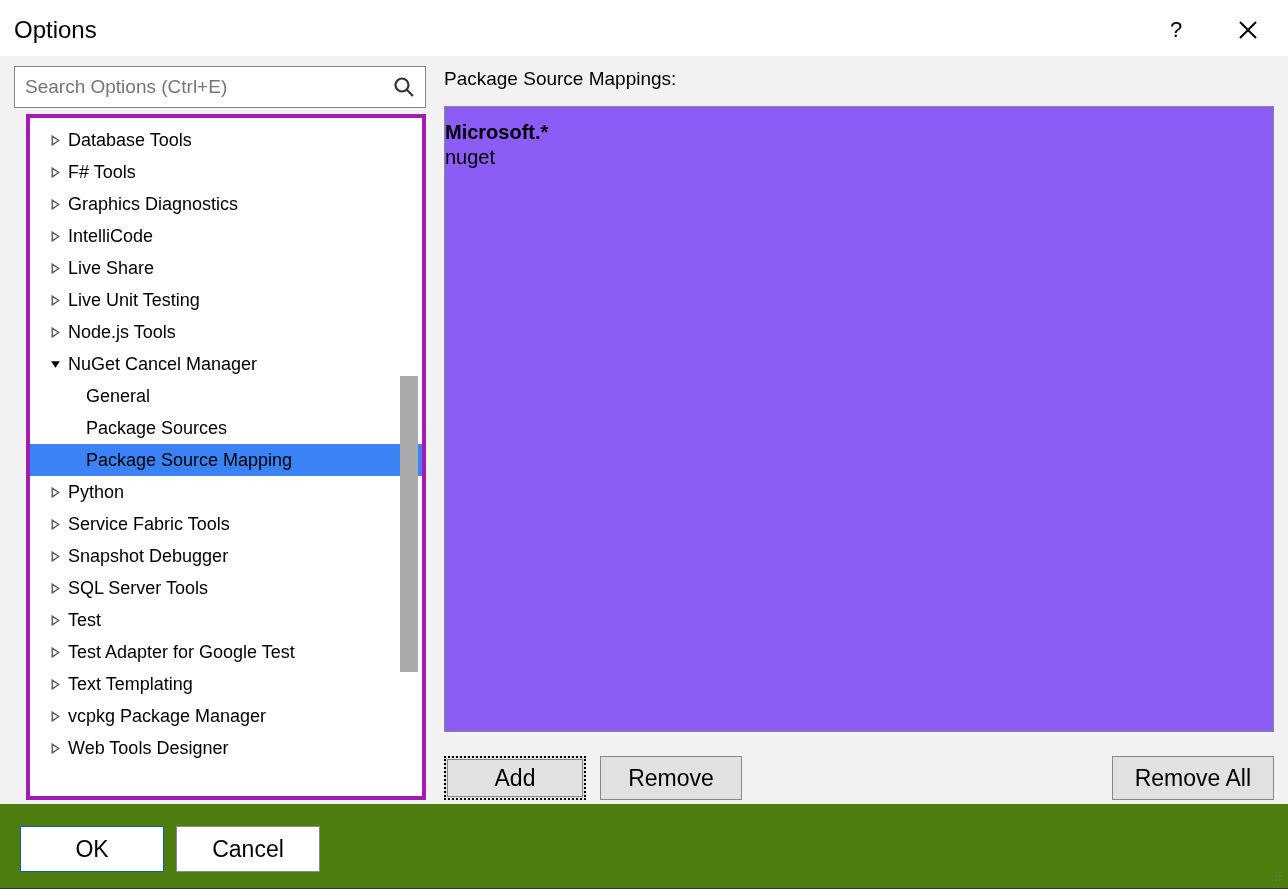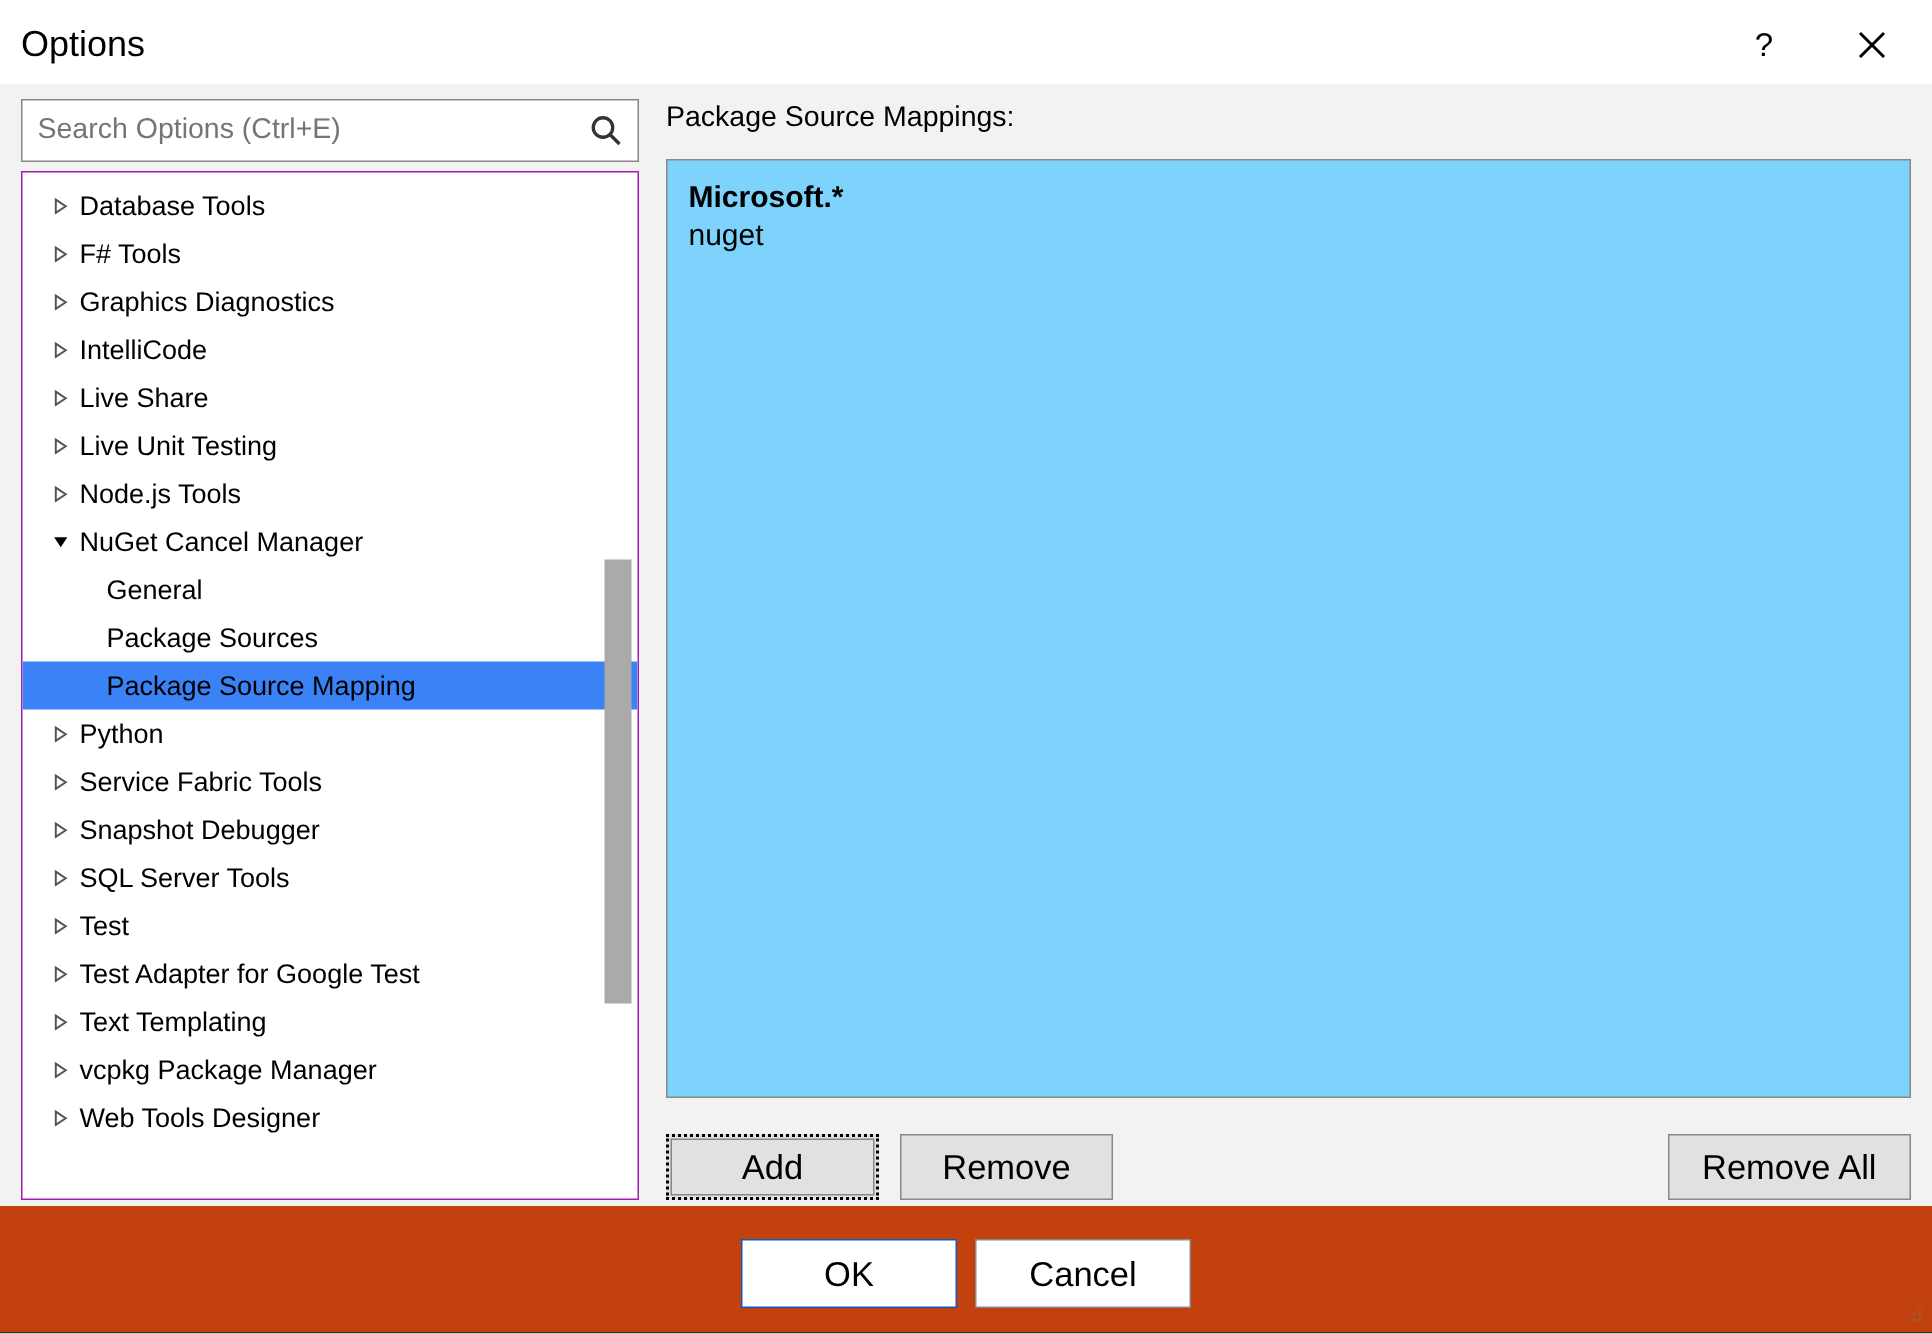--- a/index.html
+++ b/index.html
@@ -74,24 +74,25 @@
     .search-icon {
       width: 26px;
       height: 26px;
       display: flex;
       align-items: center;
       justify-content: center;
     }
     .tree-wrap {
       flex: 1;
       background: #fff;
-      border: 1px solid #a21caf;
+      border: 4px solid #a21caf;
       margin-top: 6px;
       position: relative;
       overflow: hidden;
+      margin-left: 12px;
     }
     .tree {
       padding: 6px 0 2px 0;
       overflow: hidden;
     }
     .tree-item {
       display: flex;
       align-items: center;
       padding: 2px 0 2px 18px;
       font-size: 18px;
@@ -127,23 +128,23 @@
       flex-direction: column;
       min-height: 0;
     }
     .section-label {
       font-size: 19px;
       margin-bottom: 16px;
       margin-top: 2px;
     }
     .mapping-list {
       flex: 1;
-      background: #7dd3fc;
+      background: #8b5cf6;
       border: 1px solid #888;
-      padding: 14px 14px;
+      padding: 14px 0;
       overflow: auto;
     }
     .mapping-pattern {
       font-weight: 700;
       font-size: 20px;
     }
     .mapping-source {
       font-size: 20px;
       margin-top: 2px;
     }
@@ -167,24 +168,24 @@
       justify-content: center;
     }
     .btn.default {
       border: 2px dotted #000;
       outline: 1px solid #888;
       outline-offset: -4px;
     }
     .spacer { flex: 1; }
     .footer {
       display: flex;
-      justify-content: center;
+      justify-content: flex-start;
       padding: 22px 20px 16px 20px;
       gap: 12px;
-      background: #c2410c;
+      background: #4d7c0f;
     }
     .btn.footer-btn {
       background: #fff;
       border: 1px solid #888;
       height: 46px;
       min-width: 144px;
     }
     .btn.ok {
       border: 1.5px solid #0a5acb;
     }

